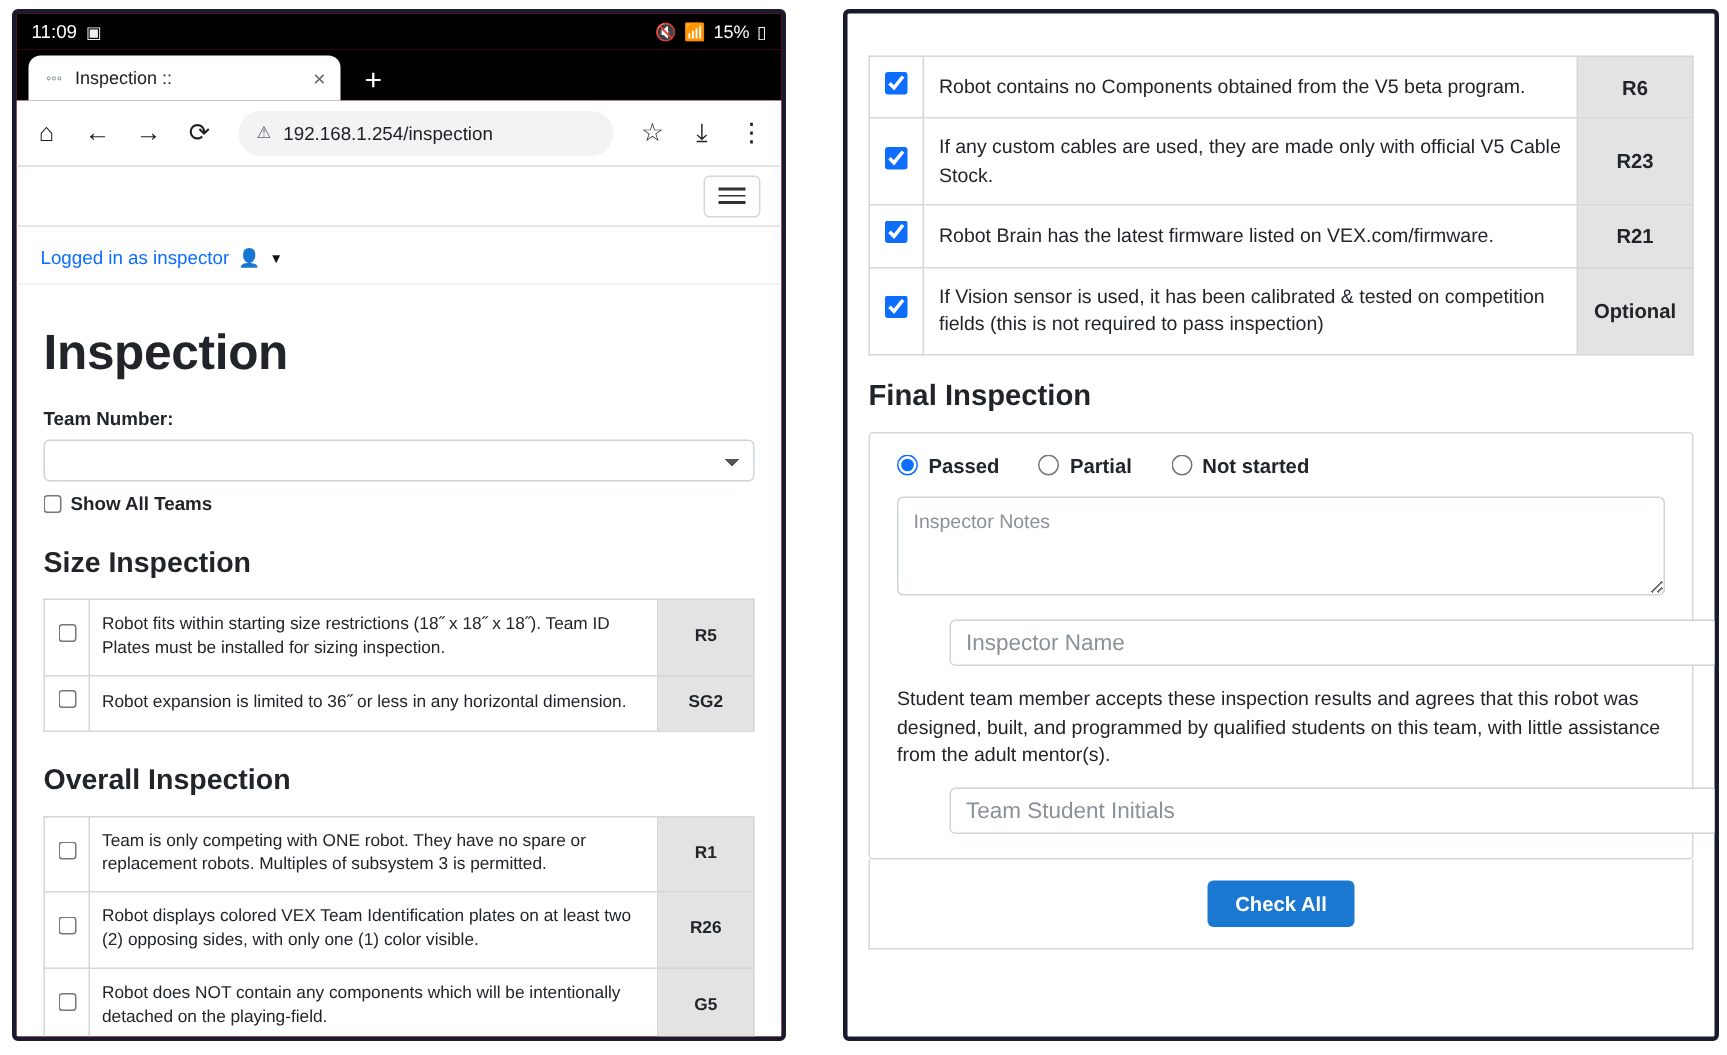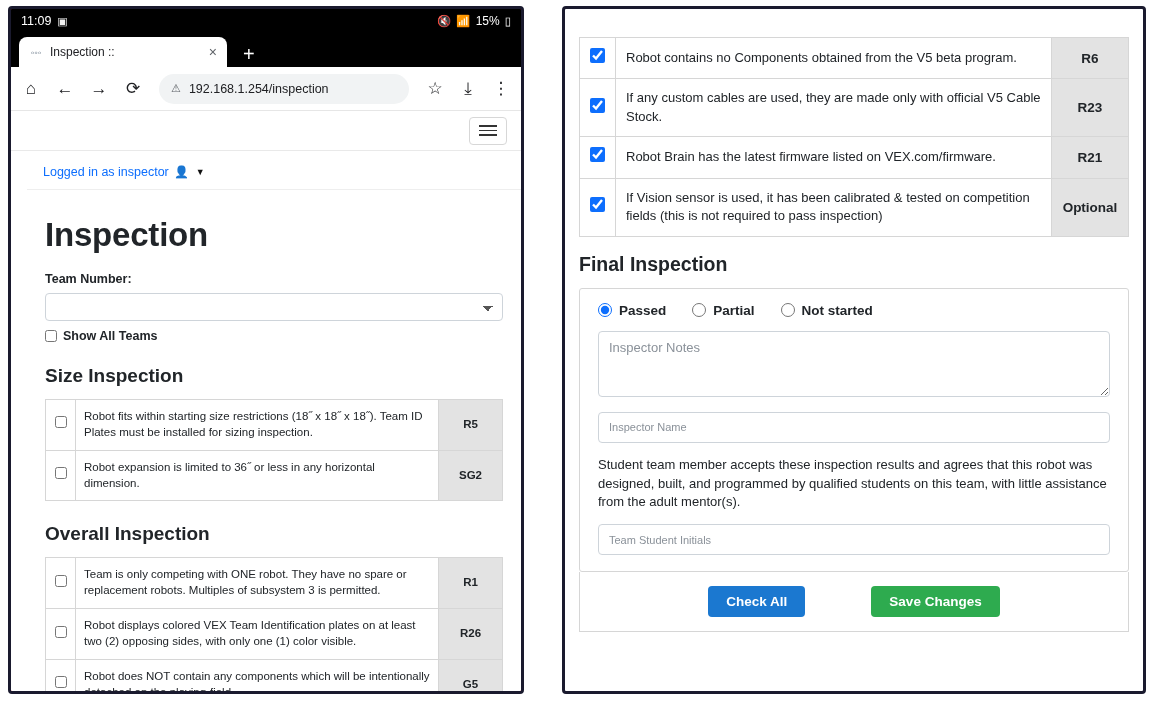--- a/index.html
+++ b/index.html
@@ -130,21 +130,21 @@
     width: 38px; height: 28px;
     border: 1px solid #d7d7d7;
     border-radius: 4px;
     display: flex; flex-direction: column;
     justify-content: center; align-items: center;
     gap: 3px;
   }
   .hamburger i { display: block; width: 18px; height: 1.6px; background: #333; }
 
   .page {
-    padding: 0 0 0 16px;
+    padding: 0 0 0 0;
     background: #ffffff;
     height: calc(100% - 142px);
     overflow: hidden;
   }
   .loggedin {
     padding: 14px 16px 10px 16px;
     font-size: 12.5px;
     color: #0d6efd;
     display: flex;
     align-items: center;
@@ -294,24 +294,25 @@
     font-family: "Liberation Sans", sans-serif;
     resize: vertical;
   }
   textarea.notes::placeholder, input.txt::placeholder { color: #8a9199; }
   input.txt {
     width: 100%;
     height: 31px;
     border: 1px solid #ced4da;
     border-radius: 4px;
     padding: 0 10px;
-    font-size: 11px;
+    font-size: 15px;
     color: #212529;
     font-family: "Liberation Sans", sans-serif;
     margin-top: 11px;
+    margin-left: 35px;
   }
   p.consent {
     font-size: 13px;
     color: #212529;
     line-height: 1.45;
     margin: 13px 0 12px 0;
   }
   .footer-row {
     border: 1px solid #d6d6d6;
     border-top: none;
@@ -497,17 +498,16 @@
 
       <input class="txt" type="text" placeholder="Inspector Name" style="">
 
       <p class="consent">Student team member accepts these inspection results and agrees that this robot was designed, built, and programmed by qualified students on this team, with little assistance from the adult mentor(s).</p>
 
       <input class="txt" type="text" style="margin-top: 0px;" placeholder="Team Student Initials">
     </div>
 
     <div class="footer-row">
       <button class="btn btn-primary">Check All</button>
-      <button class="btn btn-success">Save Changes</button>
     </div>
   </div>
 
 </div>
 
 </body></html>

